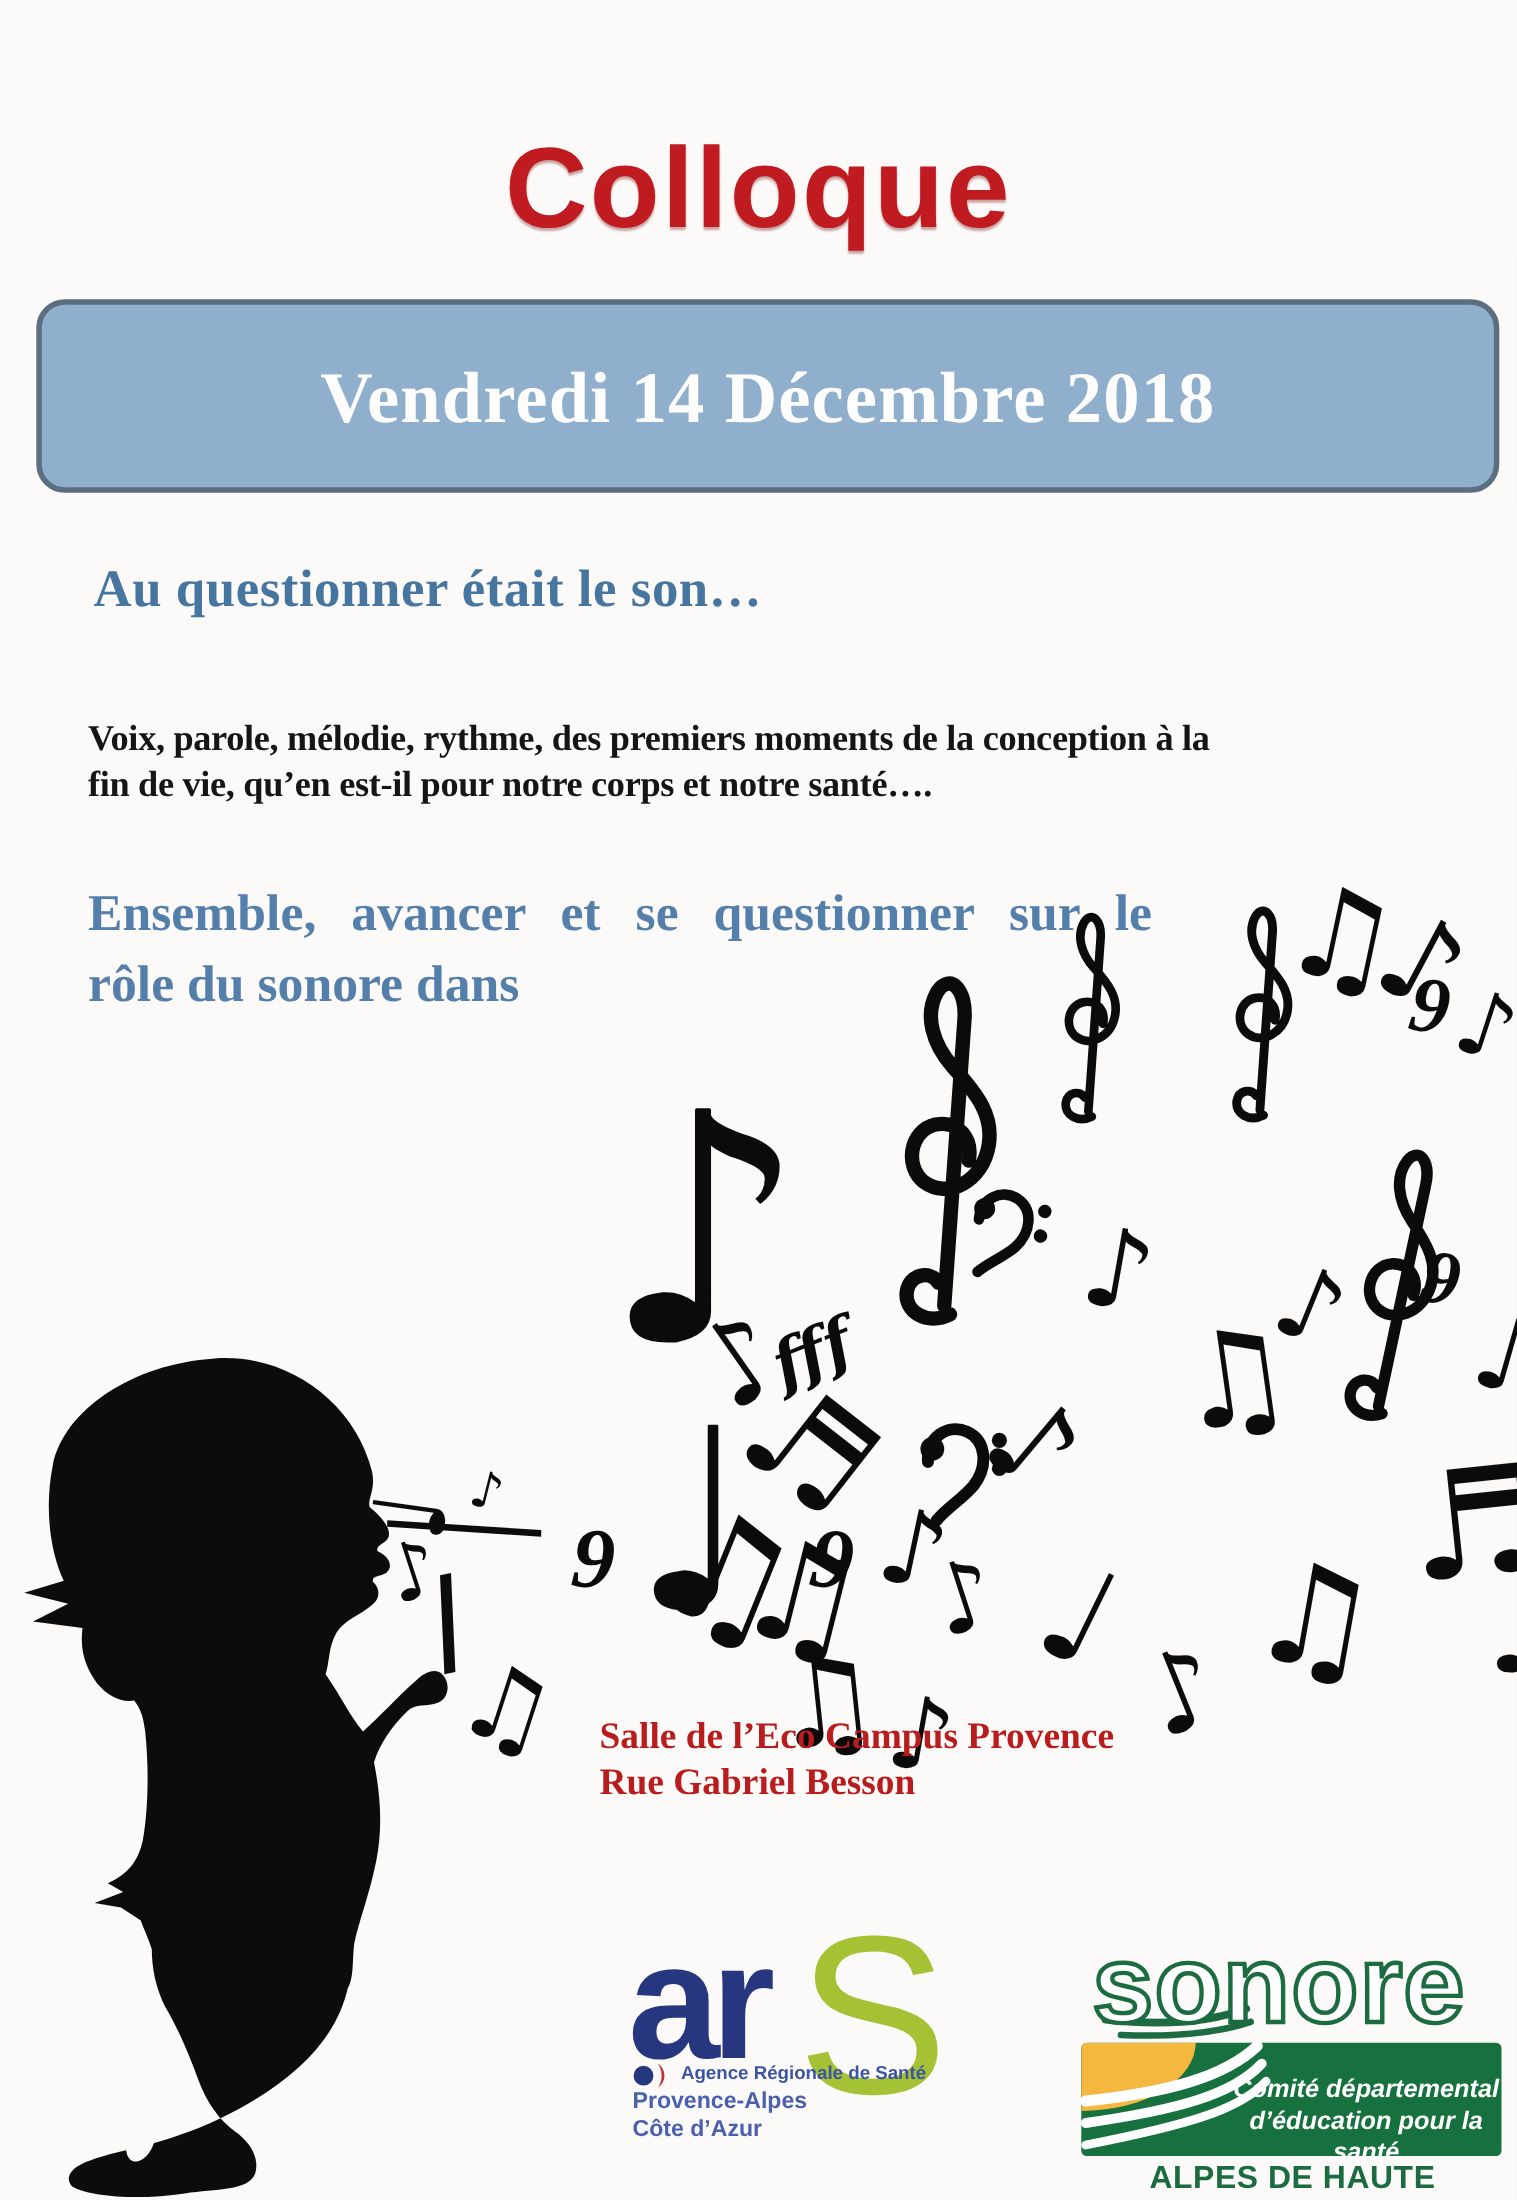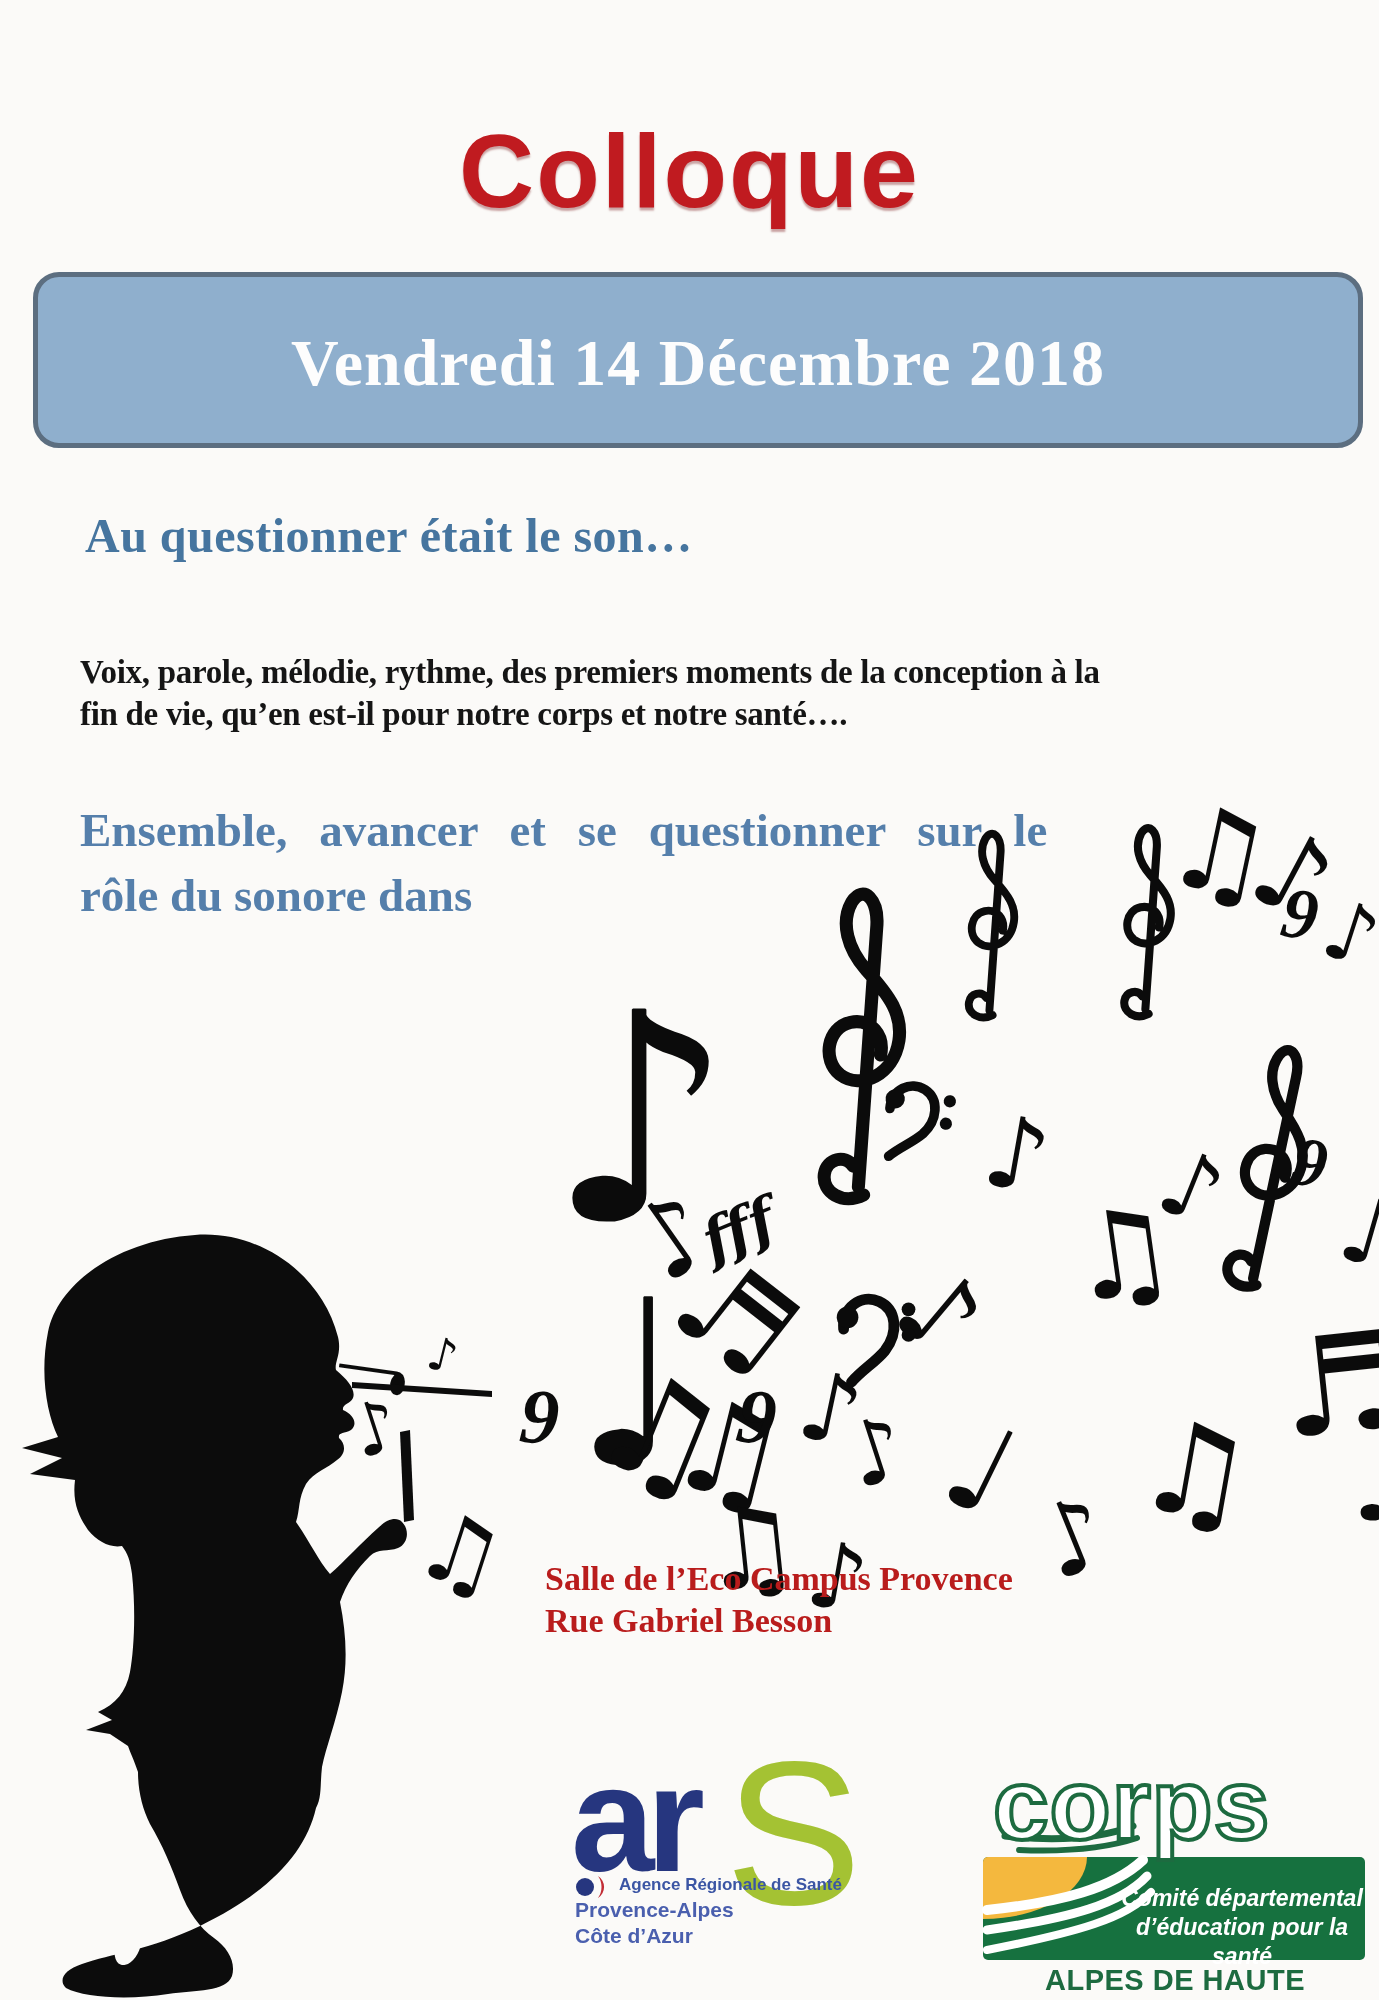--- a/index.html
+++ b/index.html
@@ -182,21 +182,21 @@
     <div class="abs band">
       <div class="abs sun"></div>
     </div>
     <svg class="abs roads" viewBox="0 0 400 160">
       <path d="M158 24 C126 36 84 40 30 34" fill="none" stroke="#1d6b40" stroke-width="7" stroke-linecap="round"></path>
       <path d="M162 36 C132 46 92 50 44 48" fill="none" stroke="#1d6b40" stroke-width="6" stroke-linecap="round"></path>
       <path d="M168 58 C138 86 88 100 12 108" fill="none" stroke="#ffffff" stroke-width="10" stroke-linecap="round"></path>
       <path d="M172 74 C146 102 96 116 12 128" fill="none" stroke="#ffffff" stroke-width="9" stroke-linecap="round"></path>
       <path d="M176 90 C152 116 104 130 12 148" fill="none" stroke="#ffffff" stroke-width="8" stroke-linecap="round"></path>
     </svg>
-    <span class="abs acronym">corps</span>
+    <span class="abs acronym">sonore</span>
     <div class="abs tag">
       <span>Comité départemental</span>
       <span>d’éducation pour la santé</span>
     </div>
     <div class="abs dept">ALPES DE HAUTE PROVENCE</div>
   </div>
 
 </div>
 
 </body></html>

